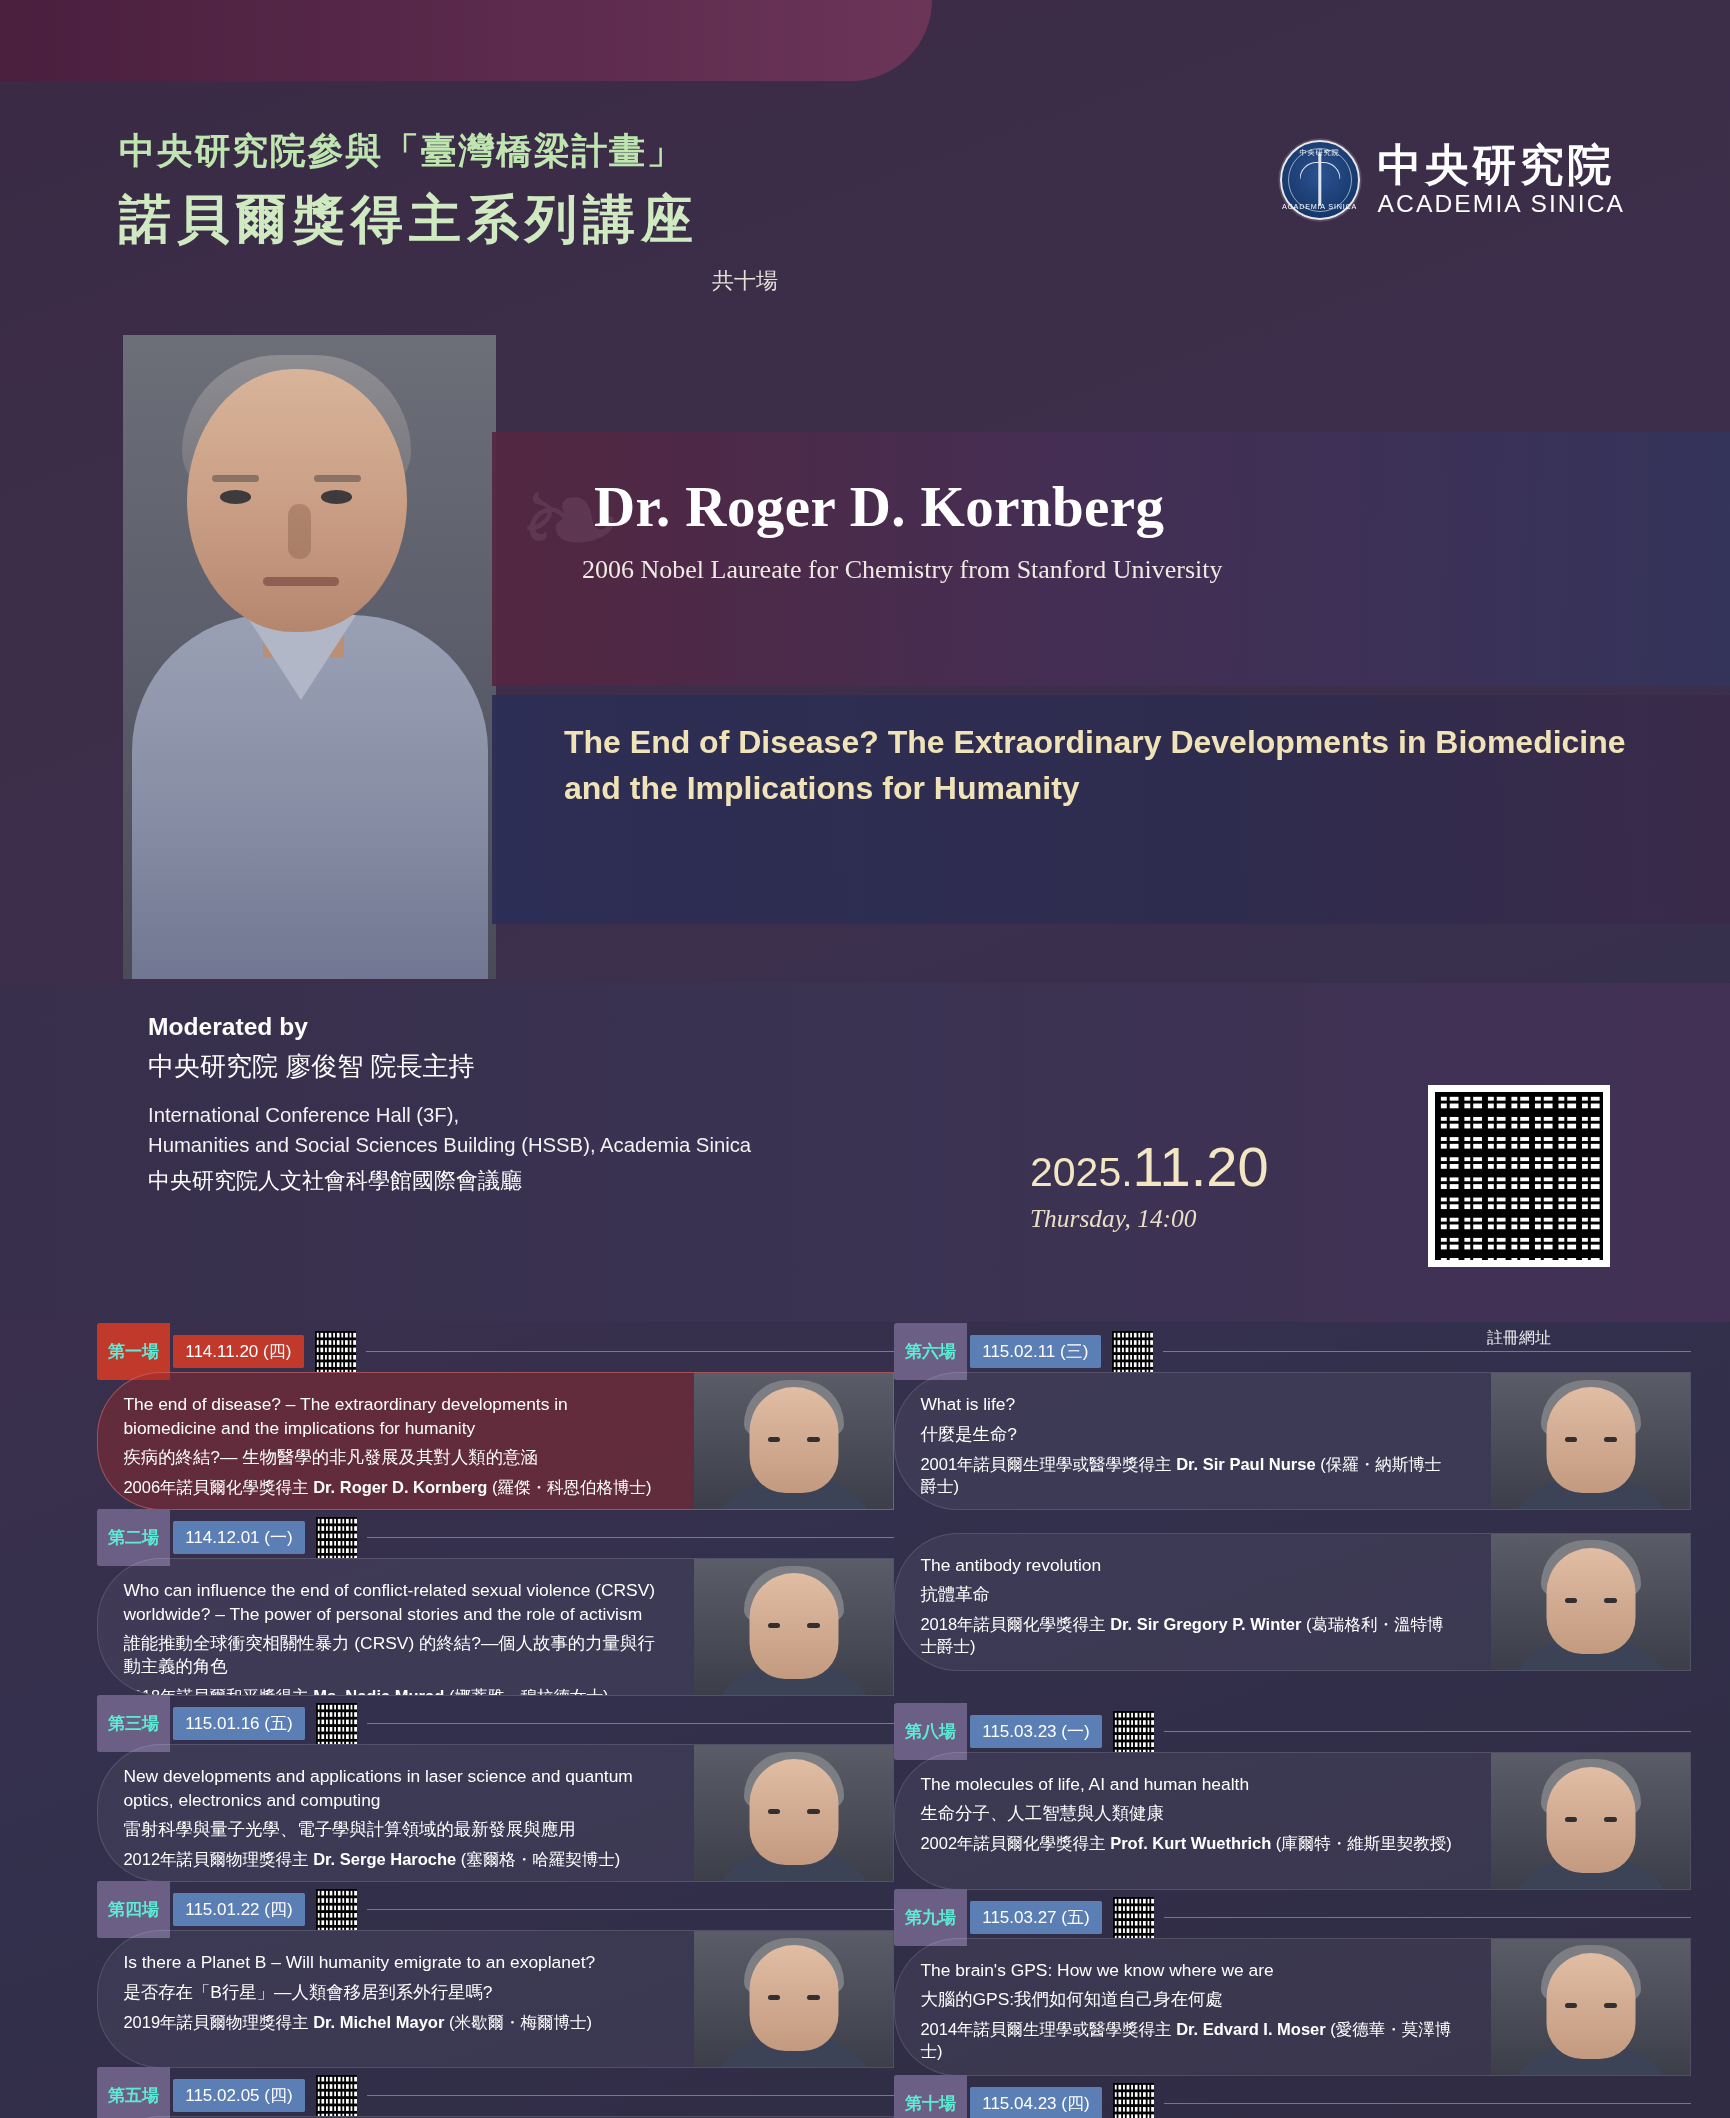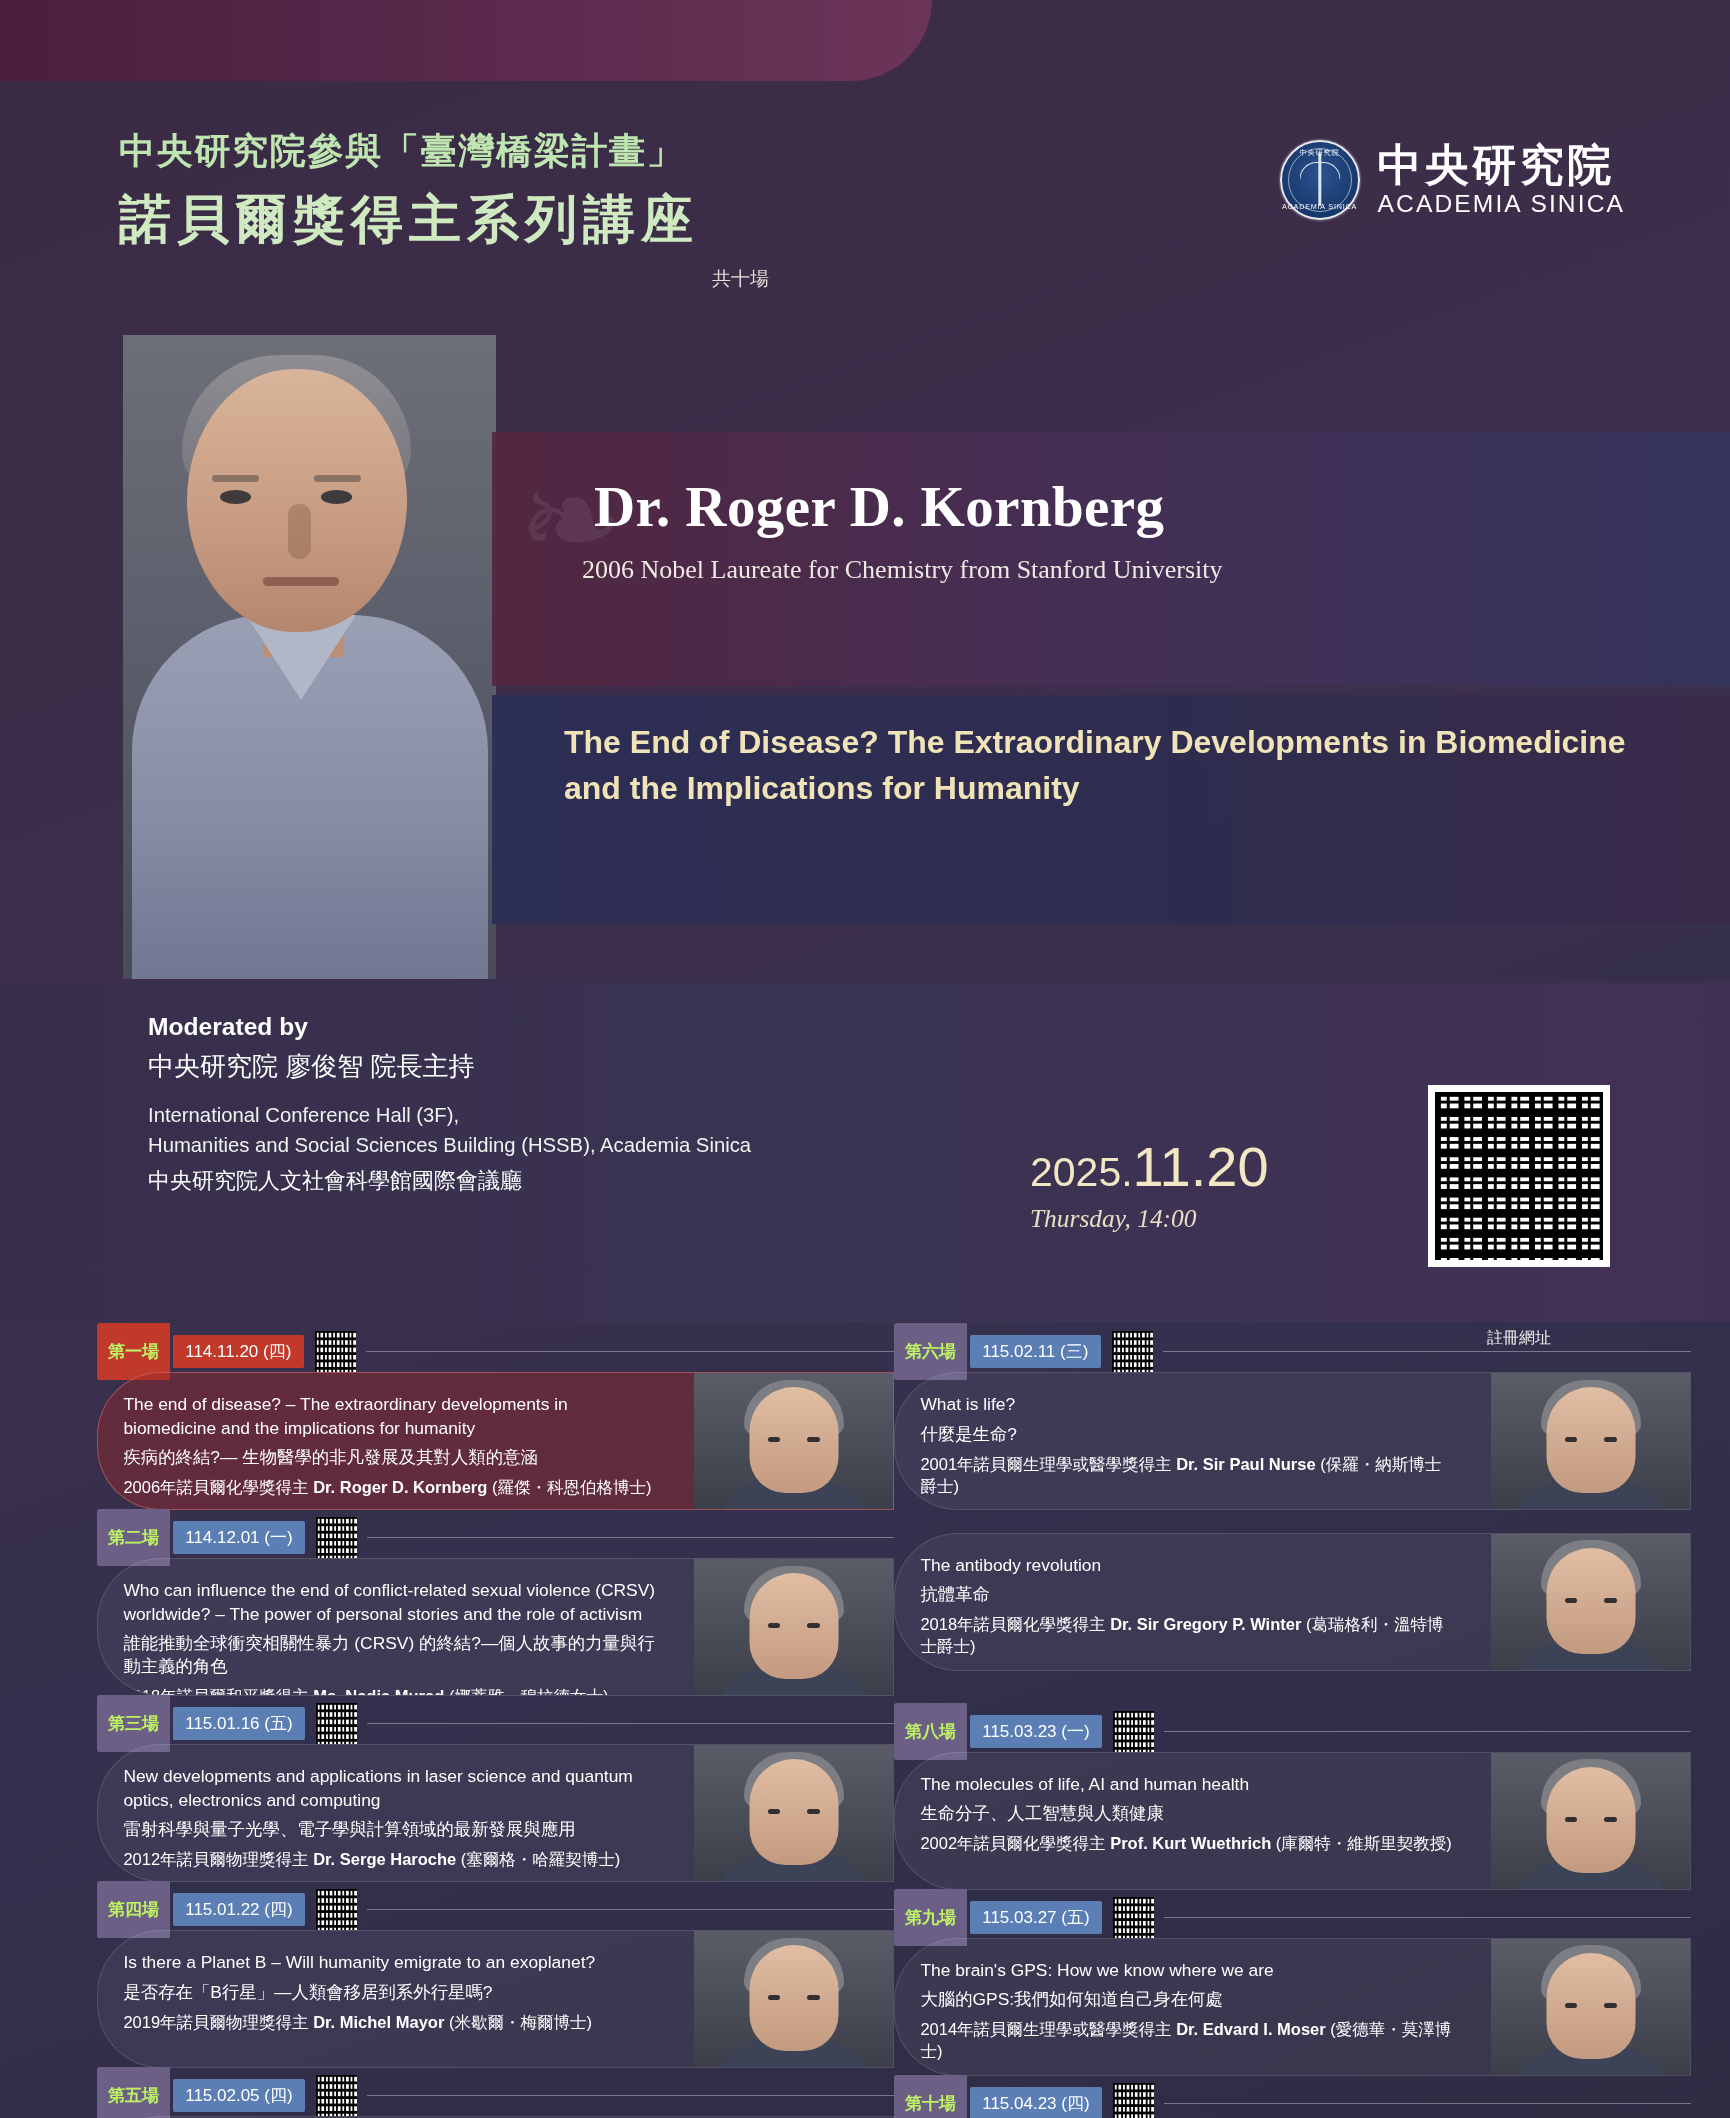--- a/index.html
+++ b/index.html
@@ -13,21 +13,21 @@
   }
   
   .poster{position:absolute;inset:0;
     background:linear-gradient(160deg,#3a2a44 0%,#3d2f4c 35%,#33304d 60%,#2e2a40 100%);}
   .topband{position:absolute;left:0;top:0;width:932px;height:81px;
     background:linear-gradient(90deg,#4a1f3e 0%,#5b2a4c 55%,#6b3558 100%);
     border-bottom-right-radius:81px;}
   .headtext{position:absolute;left:119px;top:127px;width:847px;}
   .headtext .l1{font-family:"Liberation Sans",sans-serif;font-size:36px;font-weight:bold;color:#bfe6b0;letter-spacing:1.7px;}
   .headtext .l2{font-size:52px;font-weight:bold;color:#cfe9c0;letter-spacing:6px;margin-top:9.3px;}
-  .headtext .l3{font-size:19px;color:#e4e0d8;margin-top:11px;margin-left:593px;}
+  .headtext .l3{font-size:22px;color:#e4e0d8;margin-top:11px;margin-left:593px;}
 
   .sinica-logo{position:absolute;right:106px;top:140px;display:flex;align-items:center;gap:18px;}
   .sinica-seal{width:76px;height:76px;border-radius:50%;
     background:radial-gradient(circle at 50% 42%,#2b4f86 0%,#17386b 70%,#0e2murky 100%);
     background:radial-gradient(circle at 50% 42%,#2d5290 0%,#16386c 70%,#102a52 100%);
     border:2.5px solid #e8e8ea;position:relative;box-shadow:0 0 0 1.7px rgba(255,255,255,.15);}
   .sinica-seal .ring{position:absolute;inset:6px;border:1.3px solid rgba(255,255,255,.55);border-radius:50%;}
   .sinica-seal .rod{position:absolute;left:50%;top:11px;width:3.4px;height:53px;background:#dfe6ef;transform:translateX(-50%);border-radius:1.7px;}
   .sinica-seal .wing{position:absolute;left:50%;top:20.3px;width:39px;height:15.3px;border:1.7px solid #dfe6ef;border-bottom:none;border-radius:19.5px 19.5px 0 0;transform:translateX(-50%);}
   .sinica-seal .topglyph{position:absolute;left:0;right:0;top:6px;text-align:center;font-size:7.2px;color:#fff;letter-spacing:0.8px;}
@@ -81,21 +81,21 @@
   .qr-main{position:absolute;left:1428px;top:1085px;width:182px;height:182px;background:#fff;padding:6.8px;box-sizing:border-box;}
   .qr-cap{position:absolute;left:1428px;top:1328px;width:182px;text-align:center;font-size:16px;color:#eee;}
 
   
   .sessions{position:absolute;left:0;top:1339px;right:0;bottom:110px;}
   .col{position:absolute;top:0;width:797px;}
   .col.left{left:97px;}
   .col.right{left:894px;}
   .sess{position:relative;height:186px;}
   .sess-head{display:flex;align-items:center;gap:0;height:25.4px;}
-  .badge-no{background:#c0392b;color:#bef264;font-size:17px;padding:17px 11px;font-weight:600;border-radius:2.5px 0 0 2.5px;}
+  .badge-no{background:#c0392b;color:#5eead4;font-size:17px;padding:17px 11px;font-weight:600;border-radius:2.5px 0 0 2.5px;}
   .badge-no.alt{background:#6b5f86;}
   .badge-date{background:#c0392b;color:#fff;font-size:17px;padding:5.1px 12.7px;margin-left:2.5px;border-radius:1.7px;}
   .badge-date.alt{background:#5b7fb5;}
   .qr-s{width:41px;height:41px;background:#fff;margin-left:11px;}
   .rule{flex:1;height:1.3px;background:rgba(255,255,255,.35);margin-left:10.2px;}
   .card{position:relative;margin-top:7.6px;height:136px;border-radius:64px 0 0 64px;
      background:rgba(255,255,255,.05);border:0.8px solid rgba(255,255,255,.12);overflow:hidden;}
   .card.highlight{background:rgba(150,40,40,.45);border-color:rgba(220,120,120,.5);}
   .card .txt{position:absolute;left:25.4px;top:20.3px;right:237px;}
   .card .t-en{font-size:17.4px;line-height:1.34;color:#fff;}

